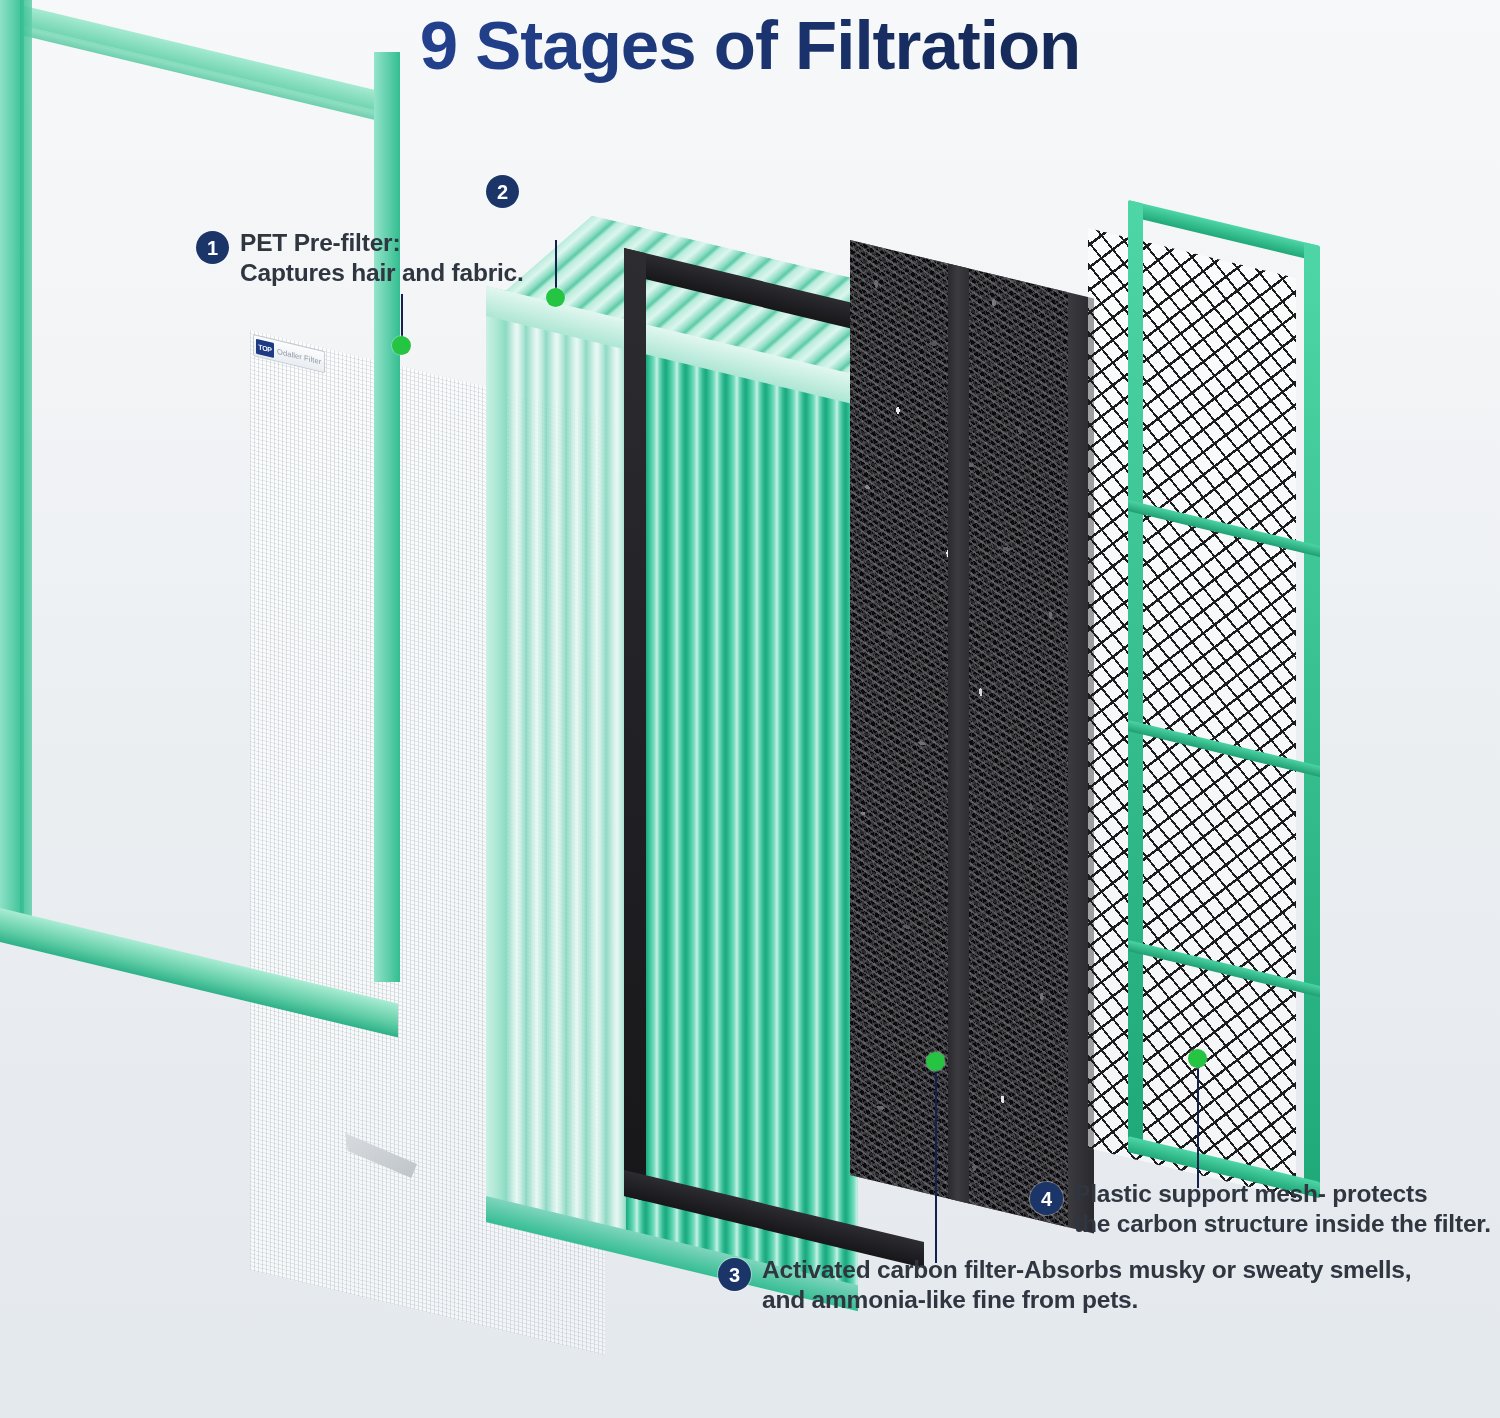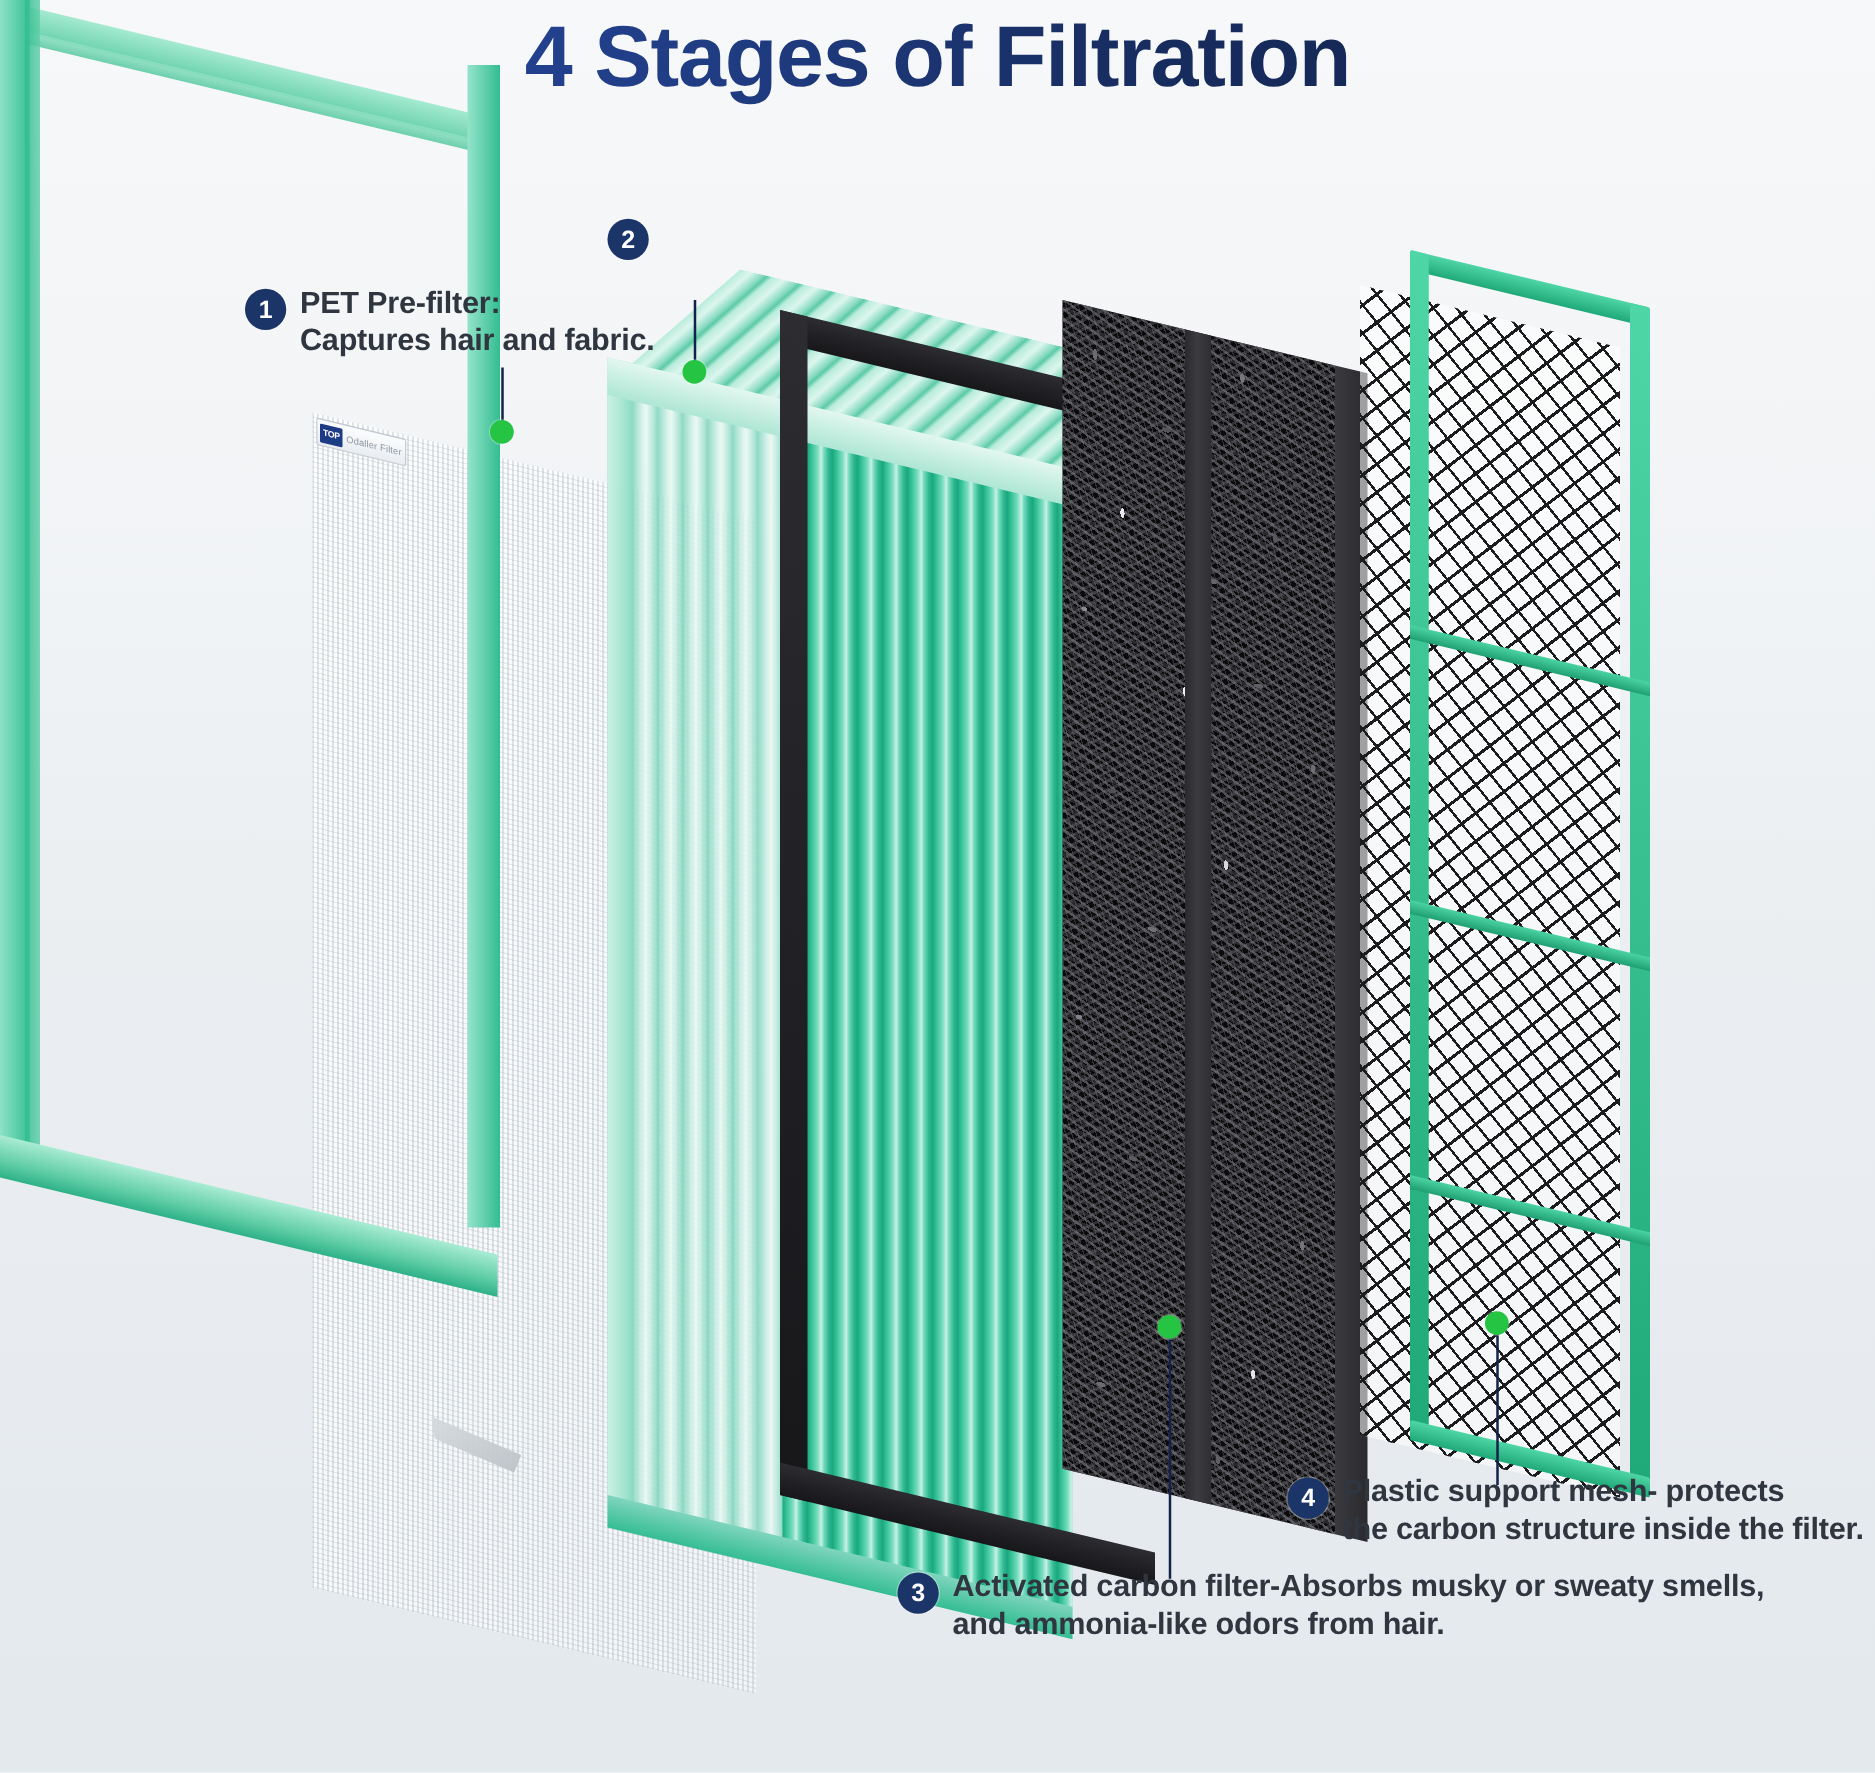--- a/index.html
+++ b/index.html
@@ -159,21 +159,21 @@
   
   #pull-tab{position:absolute;left:345px;top:1128px;width:72px;height:50px;
      background:linear-gradient(150deg,#d8dcdf,#bcc2c7);
      clip-path:polygon(0% 10%,100% 72%,92% 100%,4% 46%);opacity:.95;}
 </style>
 </head>
 <body>
 
 <div class="stage">
 
-  <div class="title">4 Stages of Filtration</div>
+  <div class="title">9 Stages of Filtration</div>
 
   <div id="pet-mesh"></div>
 
   <div id="pet-frame">
 
     <div class="framebar" style="left:0;top:0;width:398px;height:22px;transform:skewY(13.5deg);transform-origin:left top;"></div>
 
     <div class="framebar" style="left:0;top:20px;width:398px;height:10px;transform:skewY(13.5deg);transform-origin:left top;background:linear-gradient(180deg,#8fe0c4,#5ecba4);opacity:.9;"></div>
 
     <div class="framebar" style="left:0;top:0;width:24px;height:930px;background:linear-gradient(90deg,#8ee1c6,#37c094);"></div>
@@ -251,21 +251,21 @@
 Captures hair and fabric.</div>
   </div>
 
   <div class="callout" id="callout-2">
     <div class="badge">2</div>
   </div>
 
   <div class="callout" id="callout-3">
     <div class="badge">3</div>
     <div class="ctext">Activated carbon filter-Absorbs musky or sweaty smells,
-and ammonia-like odors from hair.</div>
+and ammonia-like fine from pets.</div>
   </div>
 
   <div class="callout" id="callout-4">
     <div class="badge">4</div>
     <div class="ctext">Plastic support mesh- protects
 the carbon structure inside the filter.</div>
   </div>
 
 </div>
 

